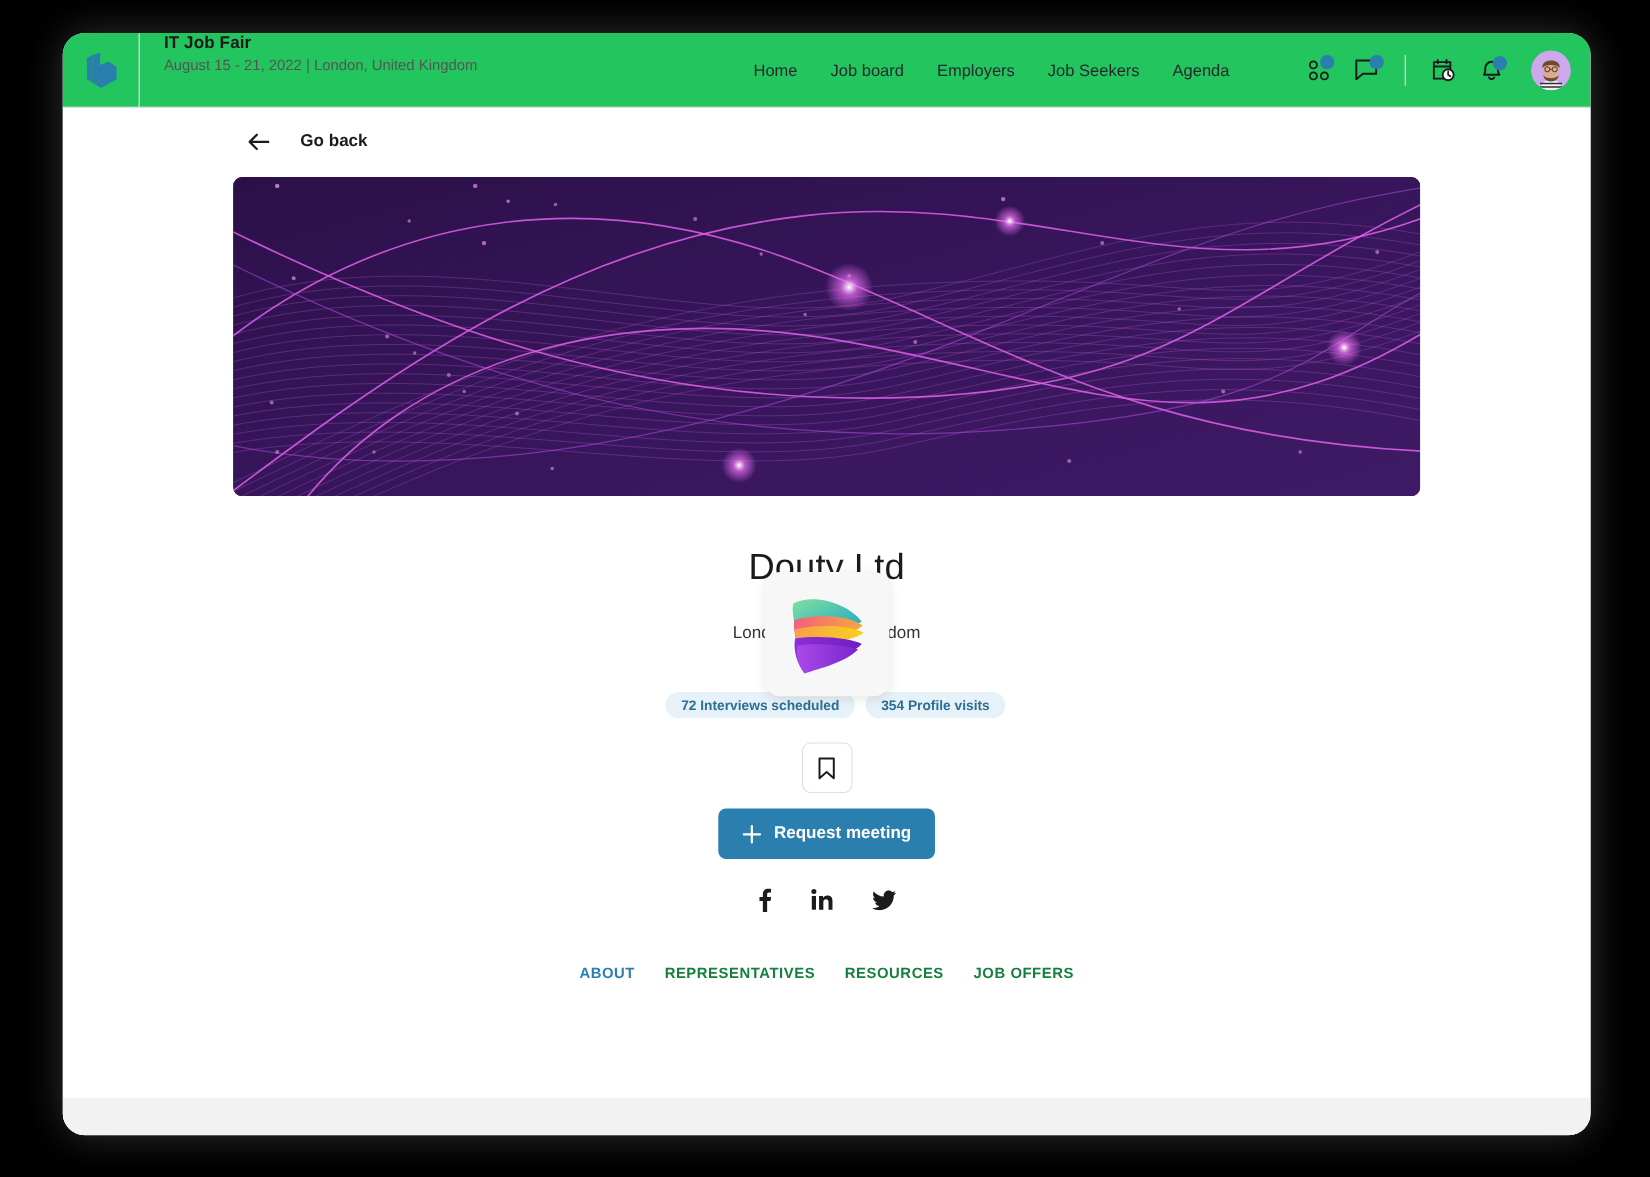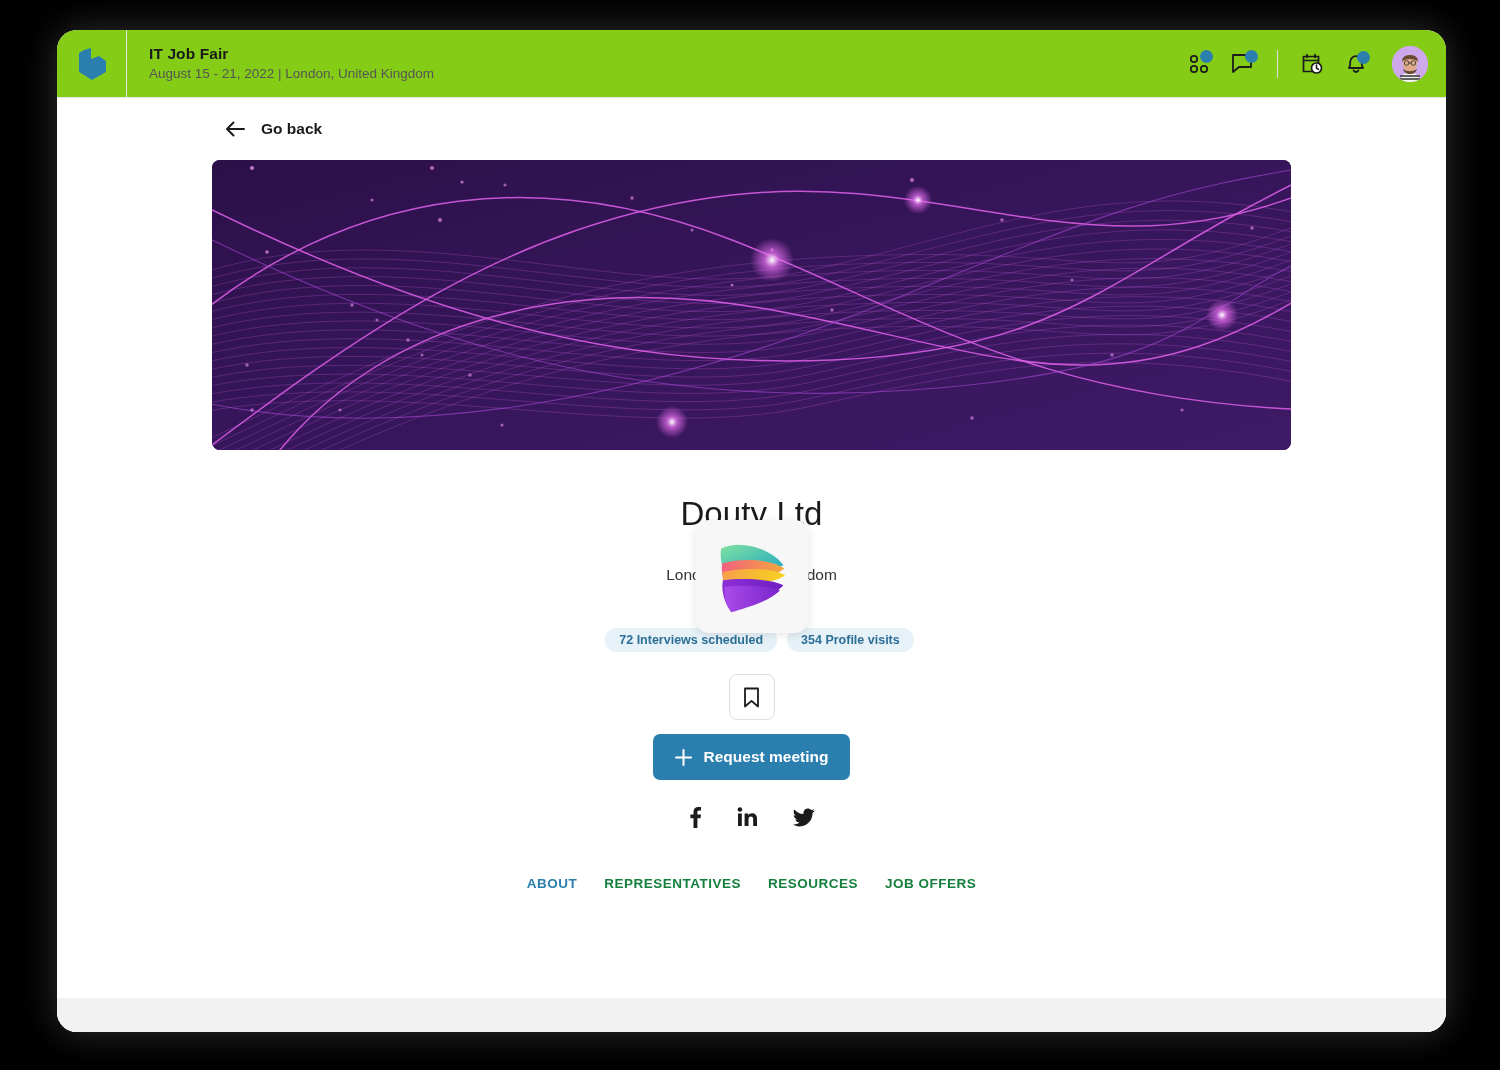--- a/index.html
+++ b/index.html
@@ -31,23 +31,23 @@
     width: 1389px; height: 1002px;
     background: #ffffff;
     border-radius: 20px;
     overflow: hidden;
   }
 
   
   .appbar {
     position: relative;
     height: 68px;
-    display: flex; align-items: center;
+    display: flex; 
     border-bottom: 1px solid #e6e6e6;
-    background: #84cc16;
+    background: #22c55e;
   }
   .brand-logo-cell {
     width: 70px; height: 68px;
     display: flex; align-items: center; justify-content: center;
     border-right: 1px solid #e6e6e6;
     flex: 0 0 70px;
   }
   .brand-mark { width: 30px; height: 32px; display:block; }
 
   .event-meta { padding-left: 22px; }
@@ -98,21 +98,21 @@
   
   .page-scroll {
     height: 934px; overflow: hidden; background: #fff;
     position: relative;
   }
 
   .goback-row {
     padding: 22px 0 0 168px;
   }
   .goback {
-    display: inline-flex; align-items: center; gap: 16px;
+    display: inline-flex; align-items: center; gap: 28px;
     cursor: pointer;
   }
   .goback-label { font-size: 15.5px; font-weight: bold; color: #1b1b1b; }
 
   .banner {
     margin: 19px auto 0; width: 1079px; height: 290px;
     border-radius: 8px; overflow: hidden; position: relative;
     background: #2a1146;
   }
   .banner svg { display: block; width: 100%; height: 100%; }
@@ -197,20 +197,27 @@
           <path d="M7 2 L14 0 L14 11 L22 8 L29 13 L29 24 L15 32 L7 27 Z" fill="#2b7faf"></path>
           <path d="M7 2 L7 27 L2 24 L2 5 Z" fill="#2b7faf"></path>
         </svg>
       </div>
 
       <div class="event-meta">
         <div class="event-title">IT Job Fair</div>
         <div class="event-sub">August 15 - 21, 2022 | London, United Kingdom</div>
       </div>
 
+      <div class="nav-links">
+        <a class="nav-link">Home</a>
+        <a class="nav-link">Job board</a>
+        <a class="nav-link">Employers</a>
+        <a class="nav-link">Job Seekers</a>
+        <a class="nav-link">Agenda</a>
+      </div>
 
       <div class="appbar-actions">
 
         <div class="icon-btn">
           <svg width="22" height="22" viewBox="0 0 22 22">
             <circle cx="6" cy="6" r="3.2" fill="none" stroke="#1b1b1b" stroke-width="1.7"></circle>
             <circle cx="6" cy="16" r="3.2" fill="none" stroke="#1b1b1b" stroke-width="1.7"></circle>
             <circle cx="16" cy="16" r="3.2" fill="none" stroke="#1b1b1b" stroke-width="1.7"></circle>
           </svg>
           <span class="badge-dot dot-grid-badge"></span>

